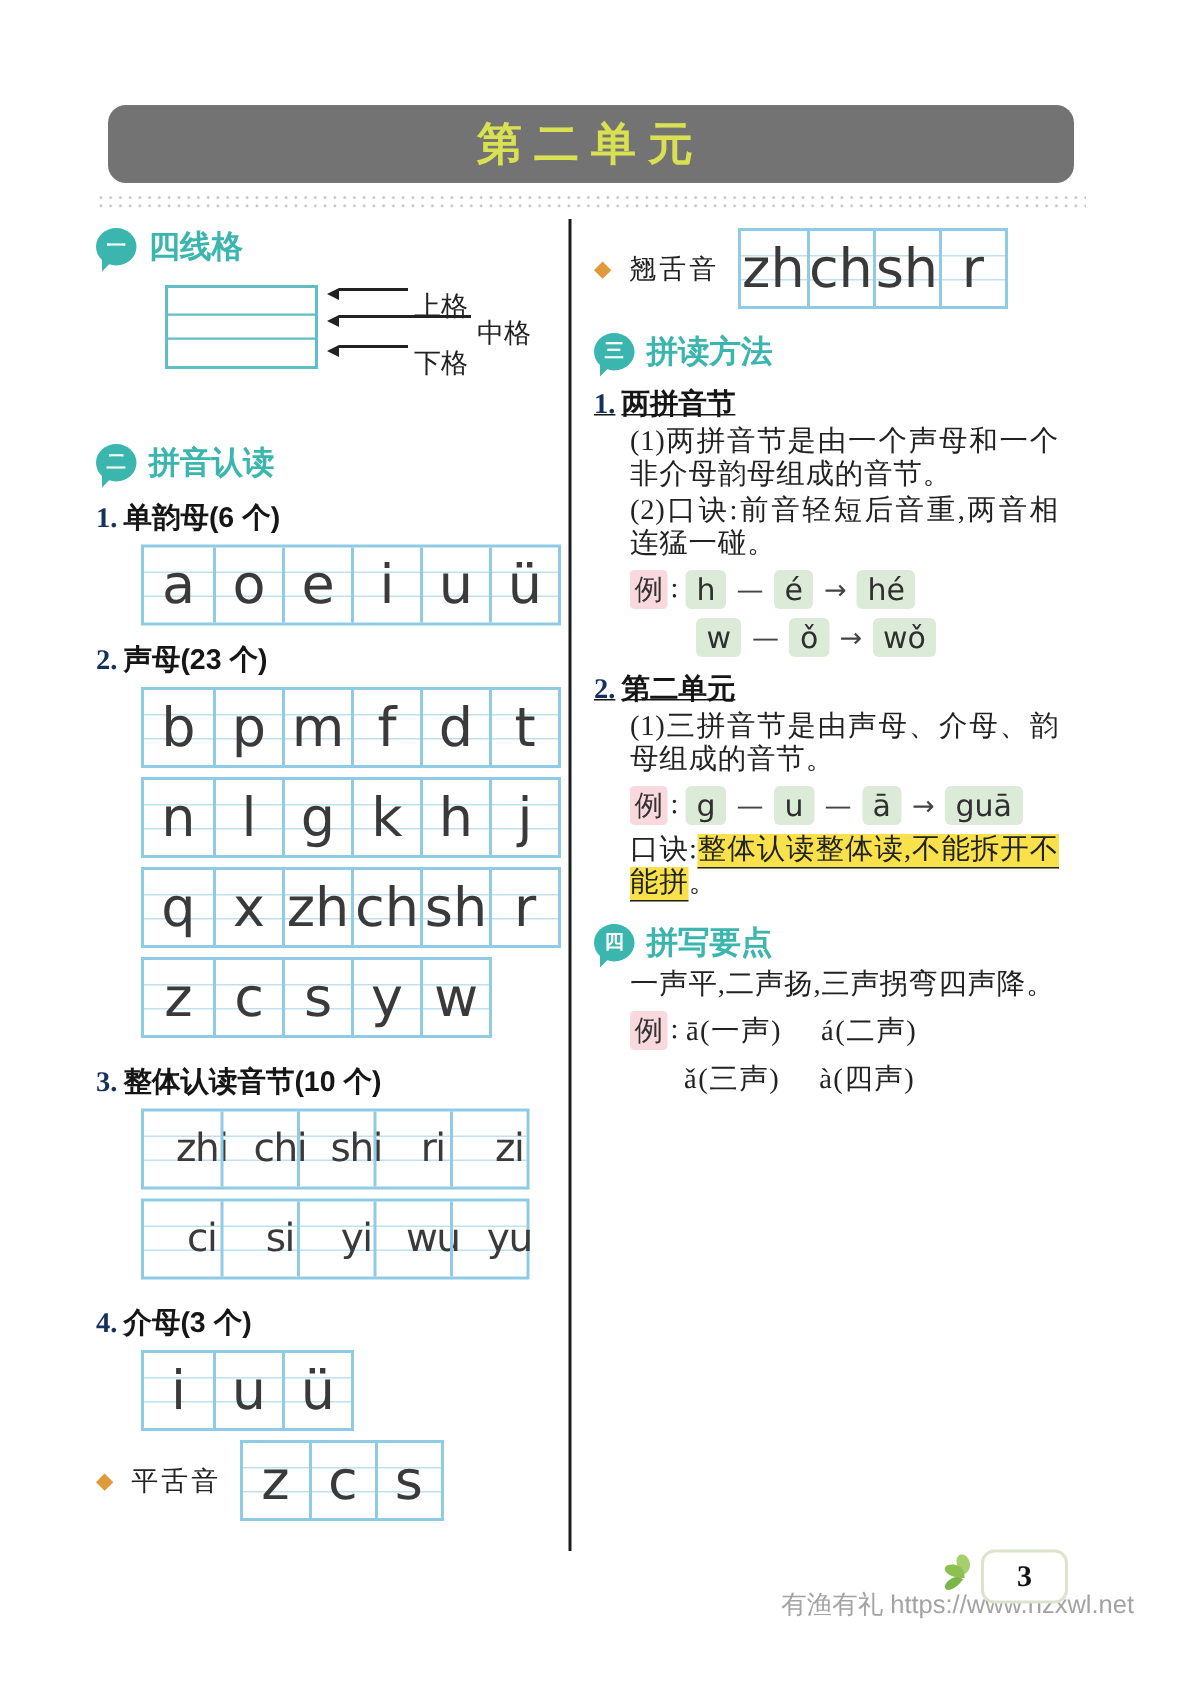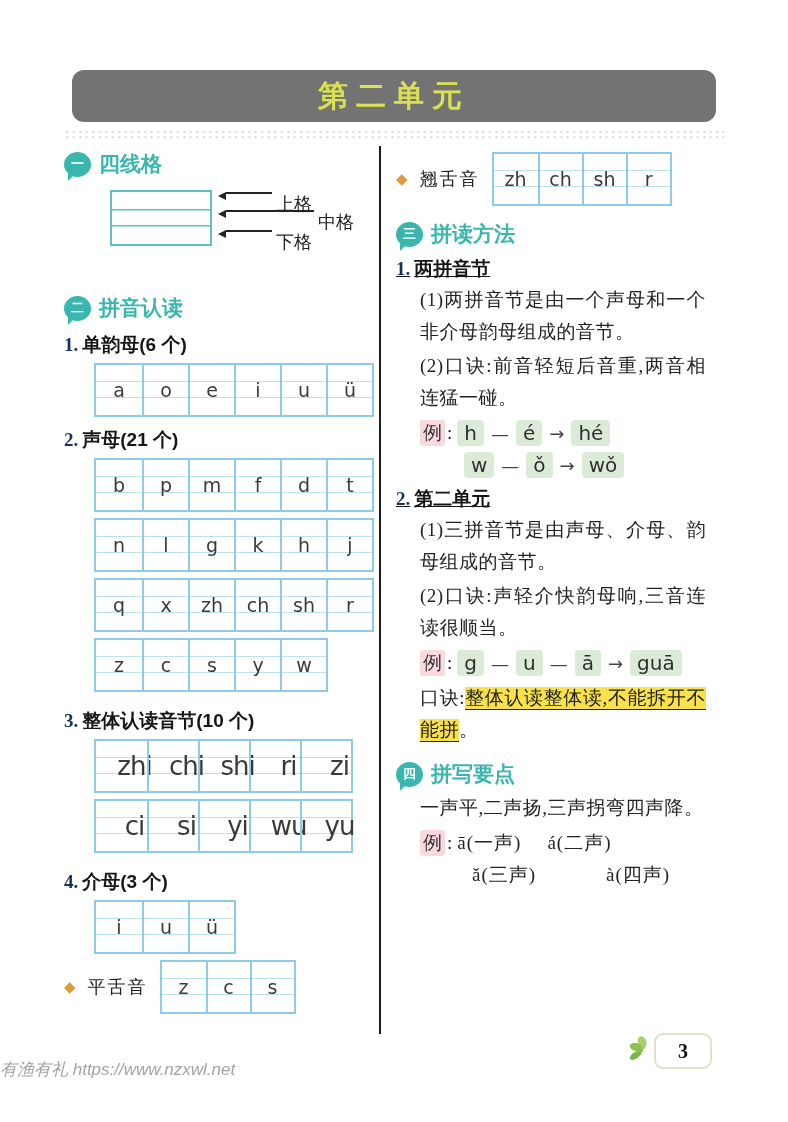--- a/index.html
+++ b/index.html
@@ -39,21 +39,21 @@
   .item-label .num { font-family:"Liberation Serif",serif; color:#16325c; margin-right:4px; }
 
   
   .fl-row { display:inline-flex; border:2px solid #8fcbe4; background:#fff;
             background-image:linear-gradient(#bfe0ef,#bfe0ef),linear-gradient(#bfe0ef,#bfe0ef);
             background-size:100% 1px; background-position:0 33%,0 66%; background-repeat:no-repeat;
             vertical-align:middle; }
   .fl-cell { width:46px; height:50px; border-left:2px solid #8fcbe4;
              display:flex; align-items:center; justify-content:center; }
   .fl-cell:first-child { border-left:none; }
-  .fl-letter { font-family:"DejaVu Sans",sans-serif; font-size:19px; color:#3a3a3a; }
+  .fl-letter { font-family:"DejaVu Sans",sans-serif; font-size:36px; color:#3a3a3a; }
   .fl-row.wide .fl-cell { width:51px;padding-left:26px; }
   .fl-row.wide .fl-letter { font-size:26px; letter-spacing:-1px; }
   .fl-row.small .fl-cell { width:44px; }
   .grid-indent { margin-left:30px; margin-bottom:6px; }
   .grid-stack .fl-row { margin-bottom:6px; }
 
   
   .diagram { position:relative; height:100px; margin:6px 0 10px 0; }
   .dg-box { position:absolute; left:46px; top:6px; width:102px; height:56px;
             border:2px solid #5fbfc4;
@@ -66,37 +66,37 @@
 
   
   .diamond-row { display:flex; align-items:center; gap:12px; margin-top:2px; }
   .diamond { color:#e09a3c; font-size:15px; }
   .diamond-label { font-size:18px; color:#222; letter-spacing:2px; }
 
   
   .item-title { margin:8px 0 2px 0; font-family:"Liberation Sans",sans-serif;
                 font-weight:bold; font-size:19px; color:#161616;text-decoration:underline; }
   .item-title .num { font-family:"Liberation Serif",serif; color:#16325c; margin-right:4px; }
-  .body-p { margin:2px 14px 2px 24px; font-size:19px; line-height:32px;
+  .body-p { margin:2px 14px 2px 24px; font-size:19px; line-height:22px;
             letter-spacing:0.5px; color:#222; text-align:justify; }
   .hl { background:#f8e14b; border-bottom:1.5px solid #222; padding-bottom:1px; }
 
   .ex-row { display:flex; align-items:center; margin:6px 0 6px 24px; font-size:19px; }
   .ex-tag { background:#f9d9de; color:#333; padding:0 3px; border-radius:3px; }
   .ex-colon { margin:0 5px 0 2px; }
   .pbox { background:#dcebd8; color:#2f2f2f; font-family:"DejaVu Sans",sans-serif;
           font-size:20px; padding:1px 7px; border-radius:4px; }
   .sep { margin:0 7px; color:#444; font-family:"DejaVu Sans",sans-serif; font-size:18px; }
   .ex-indent { margin-left:68px; }
   .pinyin-inline { font-family:"DejaVu Sans",sans-serif; font-size:20px; }
   .tone { margin-right:26px; font-size:19px; letter-spacing:1px; }
 
   
-  .footer-text { position:absolute; left:0; top:1058px; width:756px; text-align:left;
-                 color:#a3a3a3; font-family:"Liberation Sans",sans-serif; font-size:17px;font-style:italic; }
+  .footer-text { position:absolute; left:0; top:1058px; width:756px; text-align:right;
+                 color:#a3a3a3; font-family:"Liberation Sans",sans-serif; font-size:17px; }
   .page-num-wrap { position:absolute; left:622px; top:1030px; display:flex; align-items:center; }
   .pn-box { width:58px; height:36px; background:#fff; border:2px solid #dde3cc; border-radius:9px;
             display:flex; align-items:center; justify-content:center; margin-left:-8px; }
   .pn-box span { font-family:"Liberation Serif",serif; font-weight:bold; font-size:20px; color:#111; }
 </style>
 </head>
 <body>
 
 <div class="page">
 
@@ -161,21 +161,21 @@
           <div class="fl-cell">
             <span class="fl-letter">u</span>
           </div>
           <div class="fl-cell">
             <span class="fl-letter">ü</span>
           </div>
         </div>
     </div>
 
     <div class="item-label">
-      <span class="num">2.</span><span>声母(21 个)</span>
+      <span class="num">2.</span><span>声母(23 个)</span>
     </div>
     <div class="grid-indent grid-stack">
       <div class="fl-row">
           <div class="fl-cell">
             <span class="fl-letter">b</span>
           </div>
           <div class="fl-cell">
             <span class="fl-letter">p</span>
           </div>
           <div class="fl-cell">
@@ -372,21 +372,20 @@
       <span class="sep">—</span>
       <span class="pbox">ǒ</span>
       <span class="sep">→</span>
       <span class="pbox">wǒ</span>
     </div>
 
     <div class="item-title">
       <span class="num">2.</span><span>第二单元</span>
     </div>
     <p class="body-p">(1)三拼音节是由声母、介母、韵母组成的音节。</p>
-    <p class="body-p">(2)口诀:声轻介快韵母响,三音连读很顺当。</p>
 
     <div class="ex-row">
       <span class="ex-tag">例</span>
       <span class="ex-colon">:</span>
       <span class="pbox">g</span>
       <span class="sep">—</span>
       <span class="pbox">u</span>
       <span class="sep">—</span>
       <span class="pbox">ā</span>
       <span class="sep">→</span>
@@ -403,21 +402,21 @@
     </div>
 
     <p class="body-p">一声平,二声扬,三声拐弯四声降。</p>
 
     <div class="ex-row">
       <span class="ex-tag">例</span>
       <span class="ex-colon">:</span>
       <span class="tone">ā(一声)</span>
       <span class="tone">á(二声)</span>
     </div>
-    <div class="ex-row" style="margin-left:76px;gap:44px;">
+    <div class="ex-row" style="margin-left:60px;">
       <span class="tone">ǎ(三声)</span>
       <span class="tone">à(四声)</span>
     </div>
   </div>
 
   <div class="footer-text">有渔有礼 https://www.nzxwl.net</div>
 
   <div class="page-num-wrap">
     <svg width="40" height="42" viewBox="0 0 40 42">
       <path d="M20 20 C10 8, 20 2, 24 10 C26 15, 23 19, 20 20 Z" fill="#a5d06b"></path>

